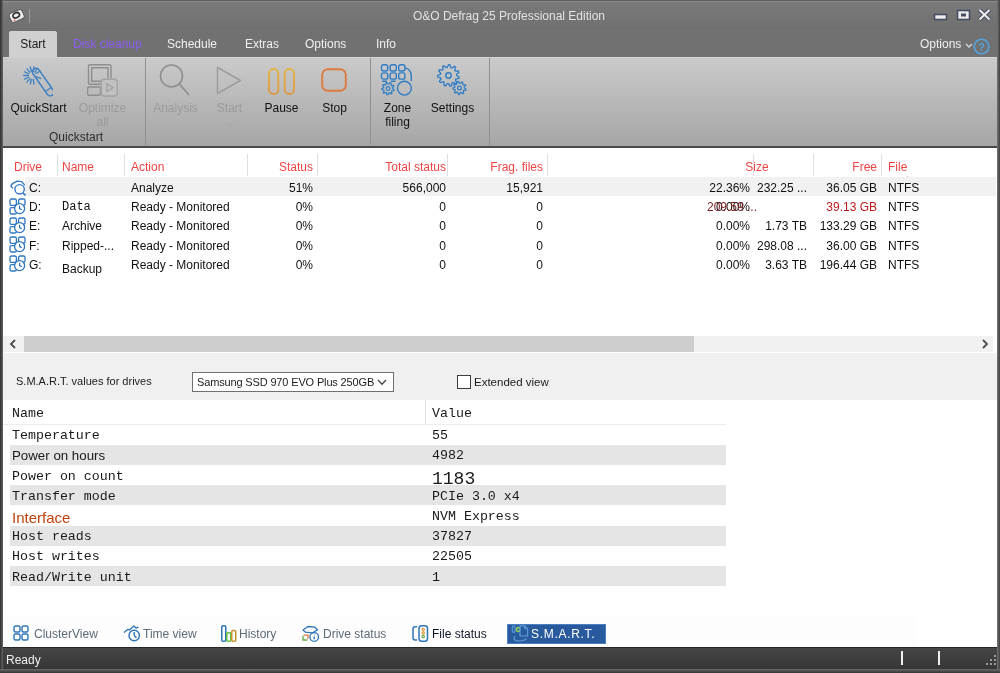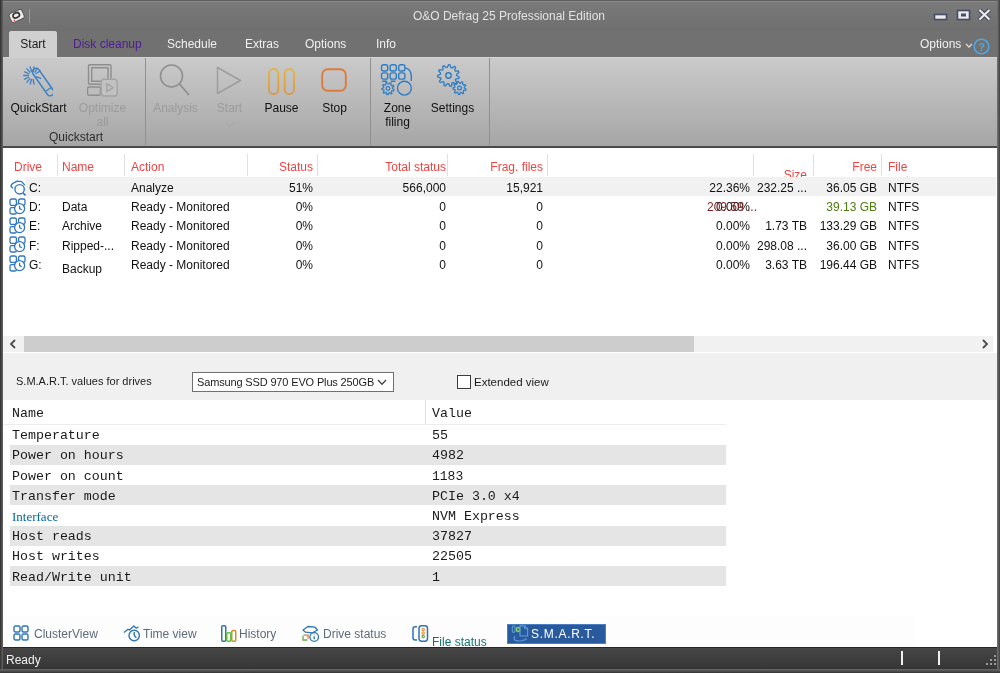--- a/index.html
+++ b/index.html
@@ -34,21 +34,21 @@
         <path d="M49.5 4 L59.5 13.5 M59.5 4 L49.5 13.5"></path>
       </g>
   <g stroke="#ececec" stroke-width="2.1">
         <path d="M49.5 4 L59.5 13.5 M59.5 4 L49.5 13.5"></path>
       </g>
 </svg>
 </div>
 
 <div class="abs" style="left:0;top:30px;width:1000px;height:27px;background:#717171;"></div>
 <div class="abs t12" style="left:9px;top:31px;width:48px;height:26px;background:linear-gradient(#d3d3d3,#cbcbcb);border-radius:3px 3px 0 0;color:#1a1a1a;text-align:center;line-height:26px;">Start</div>
-<div class="abs t12" style="left:73px;top:37px;color:#4c1d95;">Disk cleanup</div>
+<div class="abs t12" style="left:73px;top:37px;color:#8b5cf6;">Disk cleanup</div>
 <div class="abs t12" style="left:167px;top:37px;color:#f0f0f0;">Schedule</div>
 <div class="abs t12" style="left:245px;top:37px;color:#f0f0f0;">Extras</div>
 <div class="abs t12" style="left:305px;top:37px;color:#f0f0f0;">Options</div>
 <div class="abs t12" style="left:376px;top:37px;color:#f0f0f0;">Info</div>
 <div class="abs t12" style="left:920px;top:37px;color:#f0f0f0;">Options</div>
 <div class="abs" style="left:965px;top:42px;width:8px;height:8px;">
 <svg width="8" height="8">
       <path d="M1 2 L4 5 L7 2" fill="none" stroke="#dadada" stroke-width="1.3"></path>
     </svg>
 </div>
@@ -182,21 +182,21 @@
     <div class="abs" style="left:547px;top:2px;width:1px;height:22px;background:#e0e0e0;"></div>
     <div class="abs" style="left:753px;top:2px;width:1px;height:22px;background:#e0e0e0;"></div>
     <div class="abs" style="left:813px;top:2px;width:1px;height:22px;background:#e0e0e0;"></div>
     <div class="abs" style="left:881px;top:2px;width:1px;height:22px;background:#e0e0e0;"></div>
     <div class="abs" style="left:14px;top:8px;">Drive</div>
     <div class="abs" style="left:62px;top:8px;">Name</div>
     <div class="abs" style="left:131px;top:8px;">Action</div>
     <div class="abs" style="left:213px;top:8px;width:100px;text-align:right;">Status</div>
     <div class="abs" style="left:346px;top:8px;width:100px;text-align:right;">Total status</div>
     <div class="abs" style="left:443px;top:8px;width:100px;text-align:right;">Frag. files</div>
-    <div class="abs" style="left:707px;top:16px;width:100px;text-align:right;">Size</div>
+    <div class="abs" style="left:707px;top:8px;width:100px;text-align:center;">Size</div>
     <div class="abs" style="left:777px;top:8px;width:100px;text-align:right;">Free</div>
     <div class="abs" style="left:888px;top:8px;">File system</div>
   </div>
 
 <div class="abs" id="tblrows" style="top:177px;left:0;width:1000px;">
     <div class="abs" style="left:25px;top:0px;width:971px;height:19.2px;background:#f1f1f1;"></div>
     <div class="abs" style="left:9px;top:1.5px;width:17px;height:17px;">
       <svg width="17" height="17" viewBox="0 0 17 17">
  <path d="M4.2 9.3 L2.2 7.8 Q1.6 5.6 4.3 4.2 L8.2 2.2 L12.6 2.6 L15.2 5.4 L15.5 6.4" fill="none" stroke="#2f76c0" stroke-width="1.35" stroke-linejoin="round"></path>
  <circle cx="10.6" cy="10.3" r="4.7" fill="#fff" stroke="#2f76c0" stroke-width="1.4"></circle>
@@ -216,28 +216,28 @@
     <div class="abs" style="left:9px;top:20.7px;width:17px;height:17px;">
       <svg width="17" height="17" viewBox="0 0 17 17">
  <rect x="1" y="1" width="6.4" height="6.4" rx="1.6" fill="none" stroke="#2f76c0" stroke-width="1.3"></rect>
  <rect x="9.6" y="1" width="6.4" height="6.4" rx="1.6" fill="none" stroke="#2f76c0" stroke-width="1.3"></rect>
  <rect x="1" y="9.6" width="6.4" height="6.4" rx="1.6" fill="none" stroke="#2f76c0" stroke-width="1.3"></rect>
  <circle cx="10.6" cy="10.6" r="5" fill="#fff" stroke="#2f76c0" stroke-width="1.3"></circle>
  <path d="M10.6 7.8 L10.6 10.6 L12.8 11.8" fill="none" stroke="#2f76c0" stroke-width="1.2"></path>
 </svg>
     </div>
     <div class="abs t12" style="left:29px;top:23.2px;color:#111;">D:</div>
-    <div class="abs t12" style="left:62px;top:23.2px;color:#111;">Data</div>
+    <div class="abs t12" style="left:62px;top:23.2px;color:#111;font-family:Liberation Mono, monospace;">Data</div>
     <div class="abs t12" style="left:131px;top:23.2px;color:#111;">Ready - Monitored</div>
     <div class="abs t12" style="left:213px;top:23.2px;width:100px;text-align:right;color:#111;">0%</div>
     <div class="abs t12" style="left:346px;top:23.2px;width:100px;text-align:right;color:#111;">0</div>
     <div class="abs t12" style="left:443px;top:23.2px;width:100px;text-align:right;color:#111;">0</div>
     <div class="abs t12" style="left:550px;top:23.2px;width:200px;text-align:right;color:#111;">0.00%</div>
     <div class="abs t12" style="left:707px;top:23.2px;width:100px;text-align:left;color:#7f1d1d;">209.59 ...</div>
-    <div class="abs t12" style="left:777px;top:23.2px;width:100px;text-align:right;color:#4d7c0f;">39.13 GB</div>
+    <div class="abs t12" style="left:777px;top:23.2px;width:100px;text-align:right;color:#b91c1c;">39.13 GB</div>
     <div class="abs t12" style="left:888px;top:23.2px;color:#111;">NTFS</div>
     <div class="abs" style="left:9px;top:39.9px;width:17px;height:17px;">
       <svg width="17" height="17" viewBox="0 0 17 17">
  <rect x="1" y="1" width="6.4" height="6.4" rx="1.6" fill="none" stroke="#2f76c0" stroke-width="1.3"></rect>
  <rect x="9.6" y="1" width="6.4" height="6.4" rx="1.6" fill="none" stroke="#2f76c0" stroke-width="1.3"></rect>
  <rect x="1" y="9.6" width="6.4" height="6.4" rx="1.6" fill="none" stroke="#2f76c0" stroke-width="1.3"></rect>
  <circle cx="10.6" cy="10.6" r="5" fill="#fff" stroke="#2f76c0" stroke-width="1.3"></circle>
  <path d="M10.6 7.8 L10.6 10.6 L12.8 11.8" fill="none" stroke="#2f76c0" stroke-width="1.2"></path>
 </svg>
     </div>
@@ -315,28 +315,28 @@
 <div class="abs" style="left:457px;top:375px;width:14px;height:14px;background:#fff;border:1px solid #3c3c3c;"></div>
 <div class="abs" style="left:474px;top:376px;color:#1c1c1c;font-size:11.5px;">Extended view</div>
 
 <div class="abs" style="left:3px;top:400px;width:994px;height:216px;background:#fff;"></div>
 <div class="abs" id="smarttbl" style="left:0;top:400px;width:1000px;">
     <div class="abs" style="left:12px;top:6px;font-family:'Liberation Mono',monospace;font-size:13.3px;color:#1a1a1a;">Name</div>
     <div class="abs" style="left:432px;top:6px;font-family:'Liberation Mono',monospace;font-size:13.3px;color:#1a1a1a;">Value</div>
     <div class="abs" style="left:12px;top:28.2px;font-family:'Liberation Mono',monospace;font-size:13.3px;color:#1a1a1a;">Temperature</div>
     <div class="abs" style="left:432px;top:28.2px;font-family:'Liberation Mono',monospace;font-size:13.3px;color:#1a1a1a;">55</div>
     <div class="abs" style="left:10px;top:44.9px;width:716px;height:20.2px;background:#e5e5e5;"></div>
-    <div class="abs" style="left:12px;top:48.4px;font-family:Liberation Mono, monospace;font-size:13.3px;color:#1a1a1a;">Power on hours</div>
+    <div class="abs" style="left:12px;top:48.4px;font-family:Liberation Sans, sans-serif;font-size:13.3px;color:#1a1a1a;">Power on hours</div>
     <div class="abs" style="left:432px;top:48.4px;font-family:'Liberation Mono',monospace;font-size:13.3px;color:#1a1a1a;">4982</div>
     <div class="abs" style="left:12px;top:68.6px;font-family:'Liberation Mono',monospace;font-size:13.3px;color:#1a1a1a;">Power on count</div>
-    <div class="abs" style="left:432px;top:68.6px;font-family:'Liberation Mono',monospace;font-size:13px;color:#1a1a1a;">1183</div>
+    <div class="abs" style="left:432px;top:68.6px;font-family:'Liberation Mono',monospace;font-size:18px;color:#1a1a1a;">1183</div>
     <div class="abs" style="left:10px;top:85.3px;width:716px;height:20.2px;background:#e5e5e5;"></div>
     <div class="abs" style="left:12px;top:88.8px;font-family:'Liberation Mono',monospace;font-size:13.3px;color:#1a1a1a;">Transfer mode</div>
     <div class="abs" style="left:432px;top:88.8px;font-family:'Liberation Mono',monospace;font-size:13.3px;color:#1a1a1a;">PCIe 3.0 x4</div>
-    <div class="abs" style="left:12px;top:109px;font-family:Liberation Serif, serif;font-size:13px;color:#0369a1;">Interface</div>
+    <div class="abs" style="left:12px;top:109px;font-family:Liberation Sans, sans-serif;font-size:15px;color:#c2410c;">Interface</div>
     <div class="abs" style="left:432px;top:109px;font-family:'Liberation Mono',monospace;font-size:13.3px;color:#1a1a1a;">NVM Express</div>
     <div class="abs" style="left:10px;top:125.7px;width:716px;height:20.2px;background:#e5e5e5;"></div>
     <div class="abs" style="left:12px;top:129.2px;font-family:'Liberation Mono',monospace;font-size:13.3px;color:#1a1a1a;">Host reads</div>
     <div class="abs" style="left:432px;top:129.2px;font-family:'Liberation Mono',monospace;font-size:13.3px;color:#1a1a1a;">37827</div>
     <div class="abs" style="left:12px;top:149.39999999999998px;font-family:'Liberation Mono',monospace;font-size:13.3px;color:#1a1a1a;">Host writes</div>
     <div class="abs" style="left:432px;top:149.39999999999998px;font-family:'Liberation Mono',monospace;font-size:13.3px;color:#1a1a1a;">22505</div>
     <div class="abs" style="left:10px;top:166.1px;width:716px;height:20.2px;background:#e5e5e5;"></div>
     <div class="abs" style="left:12px;top:169.6px;font-family:'Liberation Mono',monospace;font-size:13.3px;color:#1a1a1a;">Read/Write unit</div>
     <div class="abs" style="left:432px;top:169.6px;font-family:'Liberation Mono',monospace;font-size:13.3px;color:#1a1a1a;">1</div>
     <div class="abs" style="left:425px;top:0;width:1px;height:24px;background:#e0e0e0;"></div>
@@ -381,21 +381,21 @@
     <div class="abs t12" style="left:320px;top:11px;color:#5d6b79;">Drive status</div>
     <div class="abs" style="left:408px;top:9px;">
       <svg width="18" height="17" viewBox="0 0 18 17">
  <path d="M6 1.7 L4.2 1.7 Q2 1.7 2 3.9 L2 12.8 Q2 15 4.2 15 L6 15" fill="none" stroke="#2e75b6" stroke-width="1.5"></path>
  <rect x="8" y="0.8" width="8.5" height="15.4" rx="2.6" fill="none" stroke="#2e75b6" stroke-width="1.5"></rect>
  <circle cx="12.2" cy="4.6" r="1.25" fill="none" stroke="#e8973d" stroke-width="1.1"></circle>
  <circle cx="12.2" cy="8.1" r="1.25" fill="none" stroke="#e8973d" stroke-width="1.1"></circle>
  <circle cx="12.2" cy="11.6" r="1.25" fill="none" stroke="#6aa84f" stroke-width="1.1"></circle>
 </svg>
     </div>
-    <div class="abs t12" style="left:429px;top:11px;color:#0f766e;margin-top:8px;">File status</div>
+    <div class="abs t12" style="left:429px;top:11px;color:#0f172a;">File status</div>
     <div class="abs" style="left:504px;top:8px;width:99px;height:20px;background:#2a5a9e;border:1px solid #4a7fc1;"></div>
     <div class="abs" style="left:508px;top:9px;">
       <svg width="18" height="18" viewBox="0 0 18 18">
  <rect x="1.3" y="0.8" width="2.7" height="6.6" rx="1.35" fill="none" stroke="#5b9bd5" stroke-width="1.2"></rect>
  <rect x="5.6" y="2.4" width="3" height="4" rx="1.2" fill="none" stroke="#8fd14f" stroke-width="1.5"></rect>
  <path d="M9 0.8 L13.6 0.8 L16.6 3.8 L16.6 11 L9 11 Z" fill="none" stroke="#5b9bd5" stroke-width="1.2"></path>
  <path d="M13.6 0.8 L13.6 3.8 L16.6 3.8" fill="none" stroke="#5b9bd5" stroke-width="1"></path>
  <path d="M4.2 11.2 C2.2 13 2.6 15 5.5 15.7 C8.8 16.5 13.5 15.7 15.6 13.8" fill="none" stroke="#5b9bd5" stroke-width="1.2"></path>
 </svg>
     </div>

